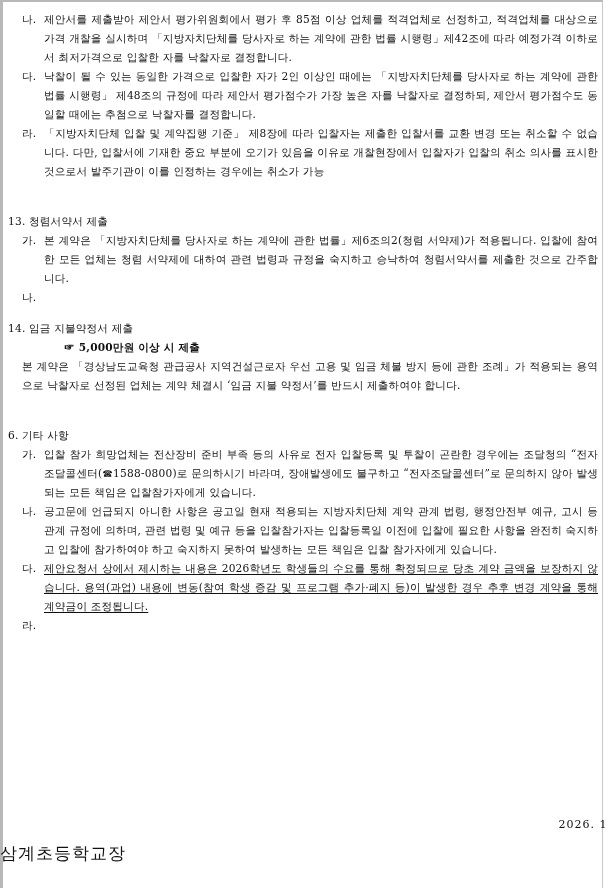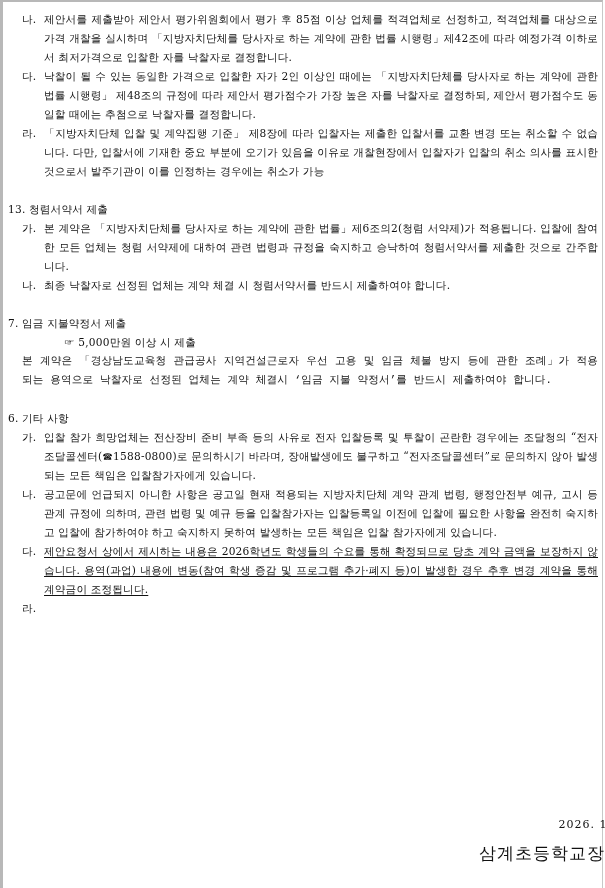--- a/index.html
+++ b/index.html
@@ -5,28 +5,28 @@
   html, body { margin: 0; padding: 0; background: #ffffff; }
   body { width: 605px; height: 888px; overflow: hidden; position: relative;
          font-family: "DejaVu Serif", "Liberation Serif", serif; color: #111; }
   .frame { position: absolute; left: 0; top: 0; width: 603px; height: 888px;
            border-top: 2px solid #b8b8b8; border-left: 3px solid #b8b8b8; border-right: 1px solid #c8c8c8;
            box-sizing: border-box; }
   .doc { position: absolute; left: 8px; top: 10px; width: 590px; font-size: 10.6px; line-height: 19px;
          letter-spacing: 0.2px; }
   .item { position: relative; padding-left: 36px; text-align: justify; }
   .item .mark { position: absolute; left: 14px; top: 0; }
-  .section { margin-top: 0; }
+  .section { margin-top: 12px; }
   .heading { padding-left: 0; }
   .spacer { height: 19px; }
-  .para { padding-left: 14px; text-align: justify; font-family: Liberation Mono, monospace; }
-  .note { padding-left: 56px; }
+  .para { padding-left: 14px; text-align: justify; }
+  .note { padding-left: 56px; font-weight: bold; }
   u { text-decoration: underline; text-underline-offset: 2px; }
   .date { position: absolute; left: 4px; width: 605px; text-align: right; top: 818px; font-size: 11px; letter-spacing: 1px; padding-left: 20px; }
-  .signer { position: absolute; left: 0; width: 605px; text-align: right; top: 842px; font-size: 17px; letter-spacing: 1px; }
+  .signer { position: absolute; left: 0; width: 605px; text-align: left; top: 842px; font-size: 17px; letter-spacing: 1px; }
 </style>
 </head>
 <body>
 
 <div class="frame"></div>
 
 <div class="doc">
   <div>
     <div class="item">
       <span class="mark">나.</span>
@@ -45,28 +45,27 @@
   <div class="spacer"></div>
 
   <div class="section">
     <div class="heading">13. 청렴서약서 제출</div>
     <div class="item">
       <span class="mark">가.</span>
       <span>본 계약은 「지방자치단체를 당사자로 하는 계약에 관한 법률」제6조의2(청렴 서약제)가 적용됩니다. 입찰에 참여한 모든 업체는 청렴 서약제에 대하여 관련 법령과 규정을 숙지하고 승낙하여 청렴서약서를 제출한 것으로 간주합니다.</span>
     </div>
     <div class="item">
       <span class="mark">나.</span>
-      <span>최종 낙찰자로 선정된 업체는 계약 체결 시 청렴서약서를 반드시 제출하여야 합니다.</span>
     </div>
   </div>
 
   <div class="spacer"></div>
 
   <div class="section">
-    <div class="heading">7. 임금 지불약정서 제출</div>
+    <div class="heading">14. 임금 지불약정서 제출</div>
     <div class="note">☞ 5,000만원 이상 시 제출</div>
     <div class="para">본 계약은 「경상남도교육청 관급공사 지역건설근로자 우선 고용 및 임금 체불 방지 등에 관한 조례」가 적용되는 용역으로 낙찰자로 선정된 업체는 계약 체결시 ‘임금 지불 약정서’를 반드시 제출하여야 합니다.</div>
   </div>
 
   <div class="spacer"></div>
 
   <div class="section">
     <div class="heading">6. 기타 사항</div>
     <div class="item">
       <span class="mark">가.</span>

